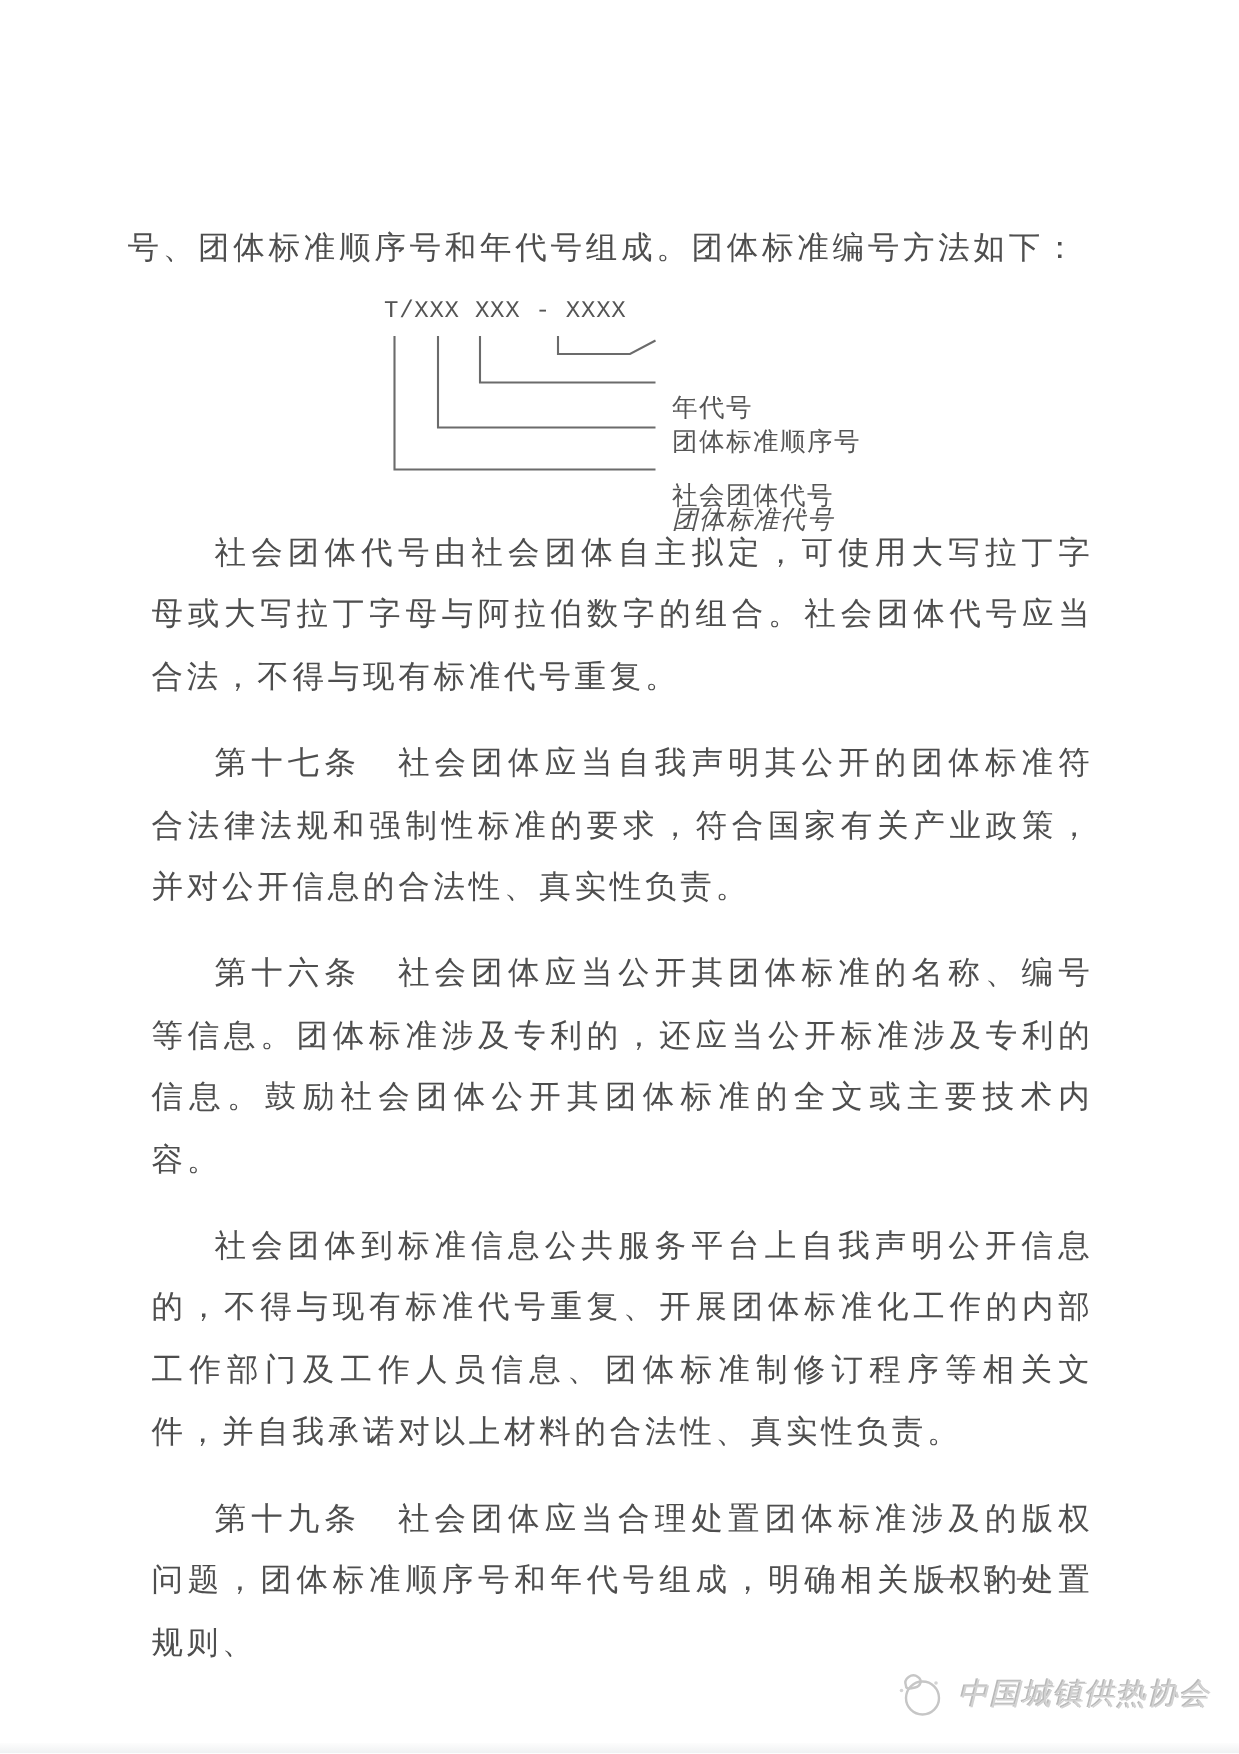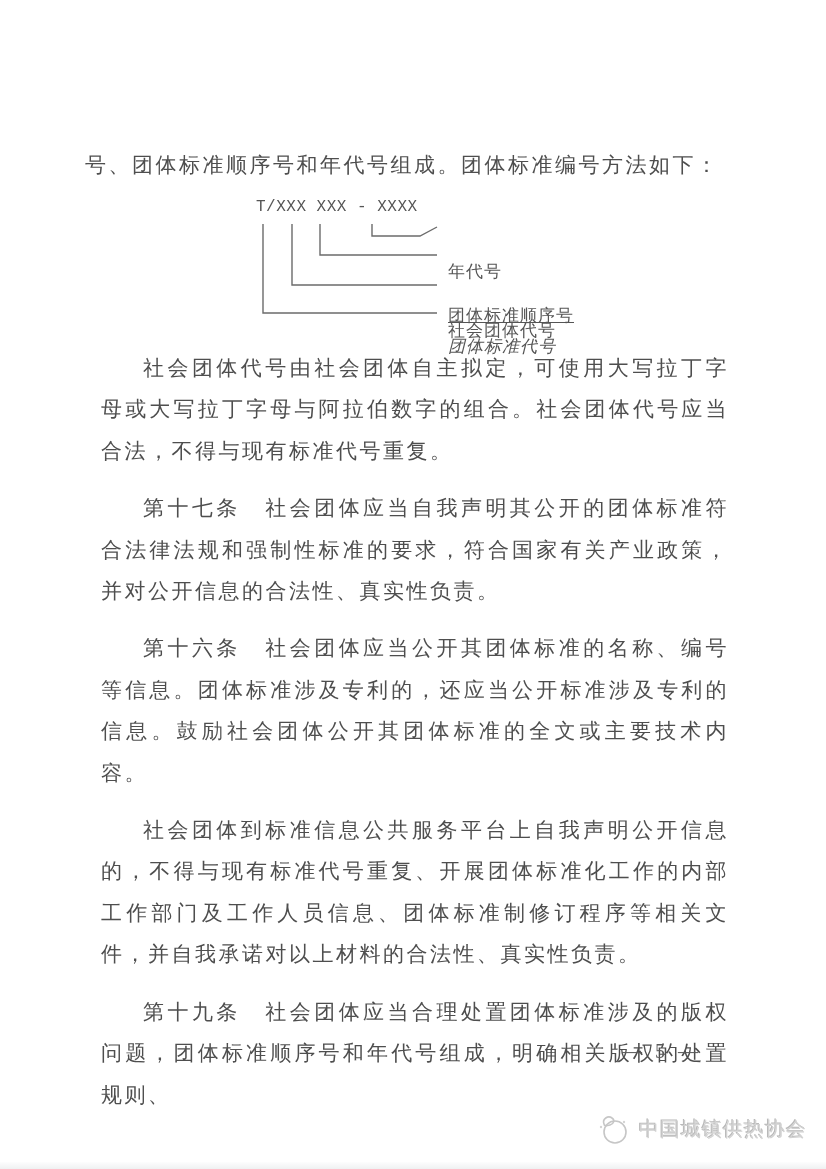--- a/index.html
+++ b/index.html
@@ -43,21 +43,21 @@
     position: absolute;
     left: 218px;
     font-size: 17px;
     line-height: 20px;
     letter-spacing: 1px;
     color: #555555;
     white-space: nowrap;
     margin-top: 48px;
   }
   .lbl-year { top: 18px; }
-  .lbl-seq { top: 62px; text-decoration: underline; }
+  .lbl-seq { top: 41px; }
   .lbl-org { top: 77px; }
   .lbl-code { top: 93px; font-style: italic; }
   
   .body-text {
     position: absolute;
     left: 85px; top: 332px;
     width: 660px;
   }
   .body-text p {
     margin: 16px;
@@ -88,20 +88,21 @@
   .footer-logo { width: 38px; height: 38px; margin-right: 7px; }
   .emblem { stroke: #c6c6c6; fill: none; stroke-width: 1.6; }
   .emblem-fill { fill: #d4d4d4; stroke: none; }
   .footer-name {
     font-size: 20px;
     letter-spacing: 1px;
     color: #d2d2d2;
     text-shadow: -1px -1px 0 #b9b9b9, 1px 1px 0 #ffffff;
     white-space: nowrap;
     font-family: "Liberation Sans", sans-serif;
+    font-style: italic;
   }
   
   .bottom-strip {
     position: absolute;
     left: 0; bottom: 0;
     width: 826px; height: 7px;
     background: linear-gradient(#fdfdfd, #eff1f2);
   }
 </style>
 </head>

